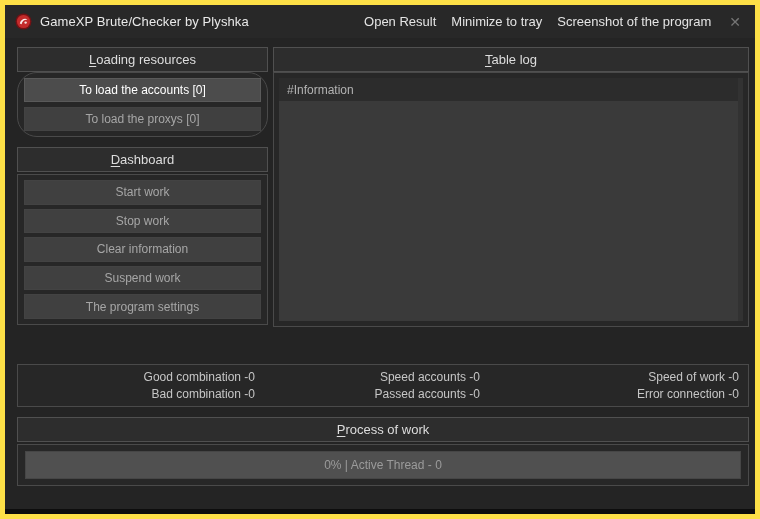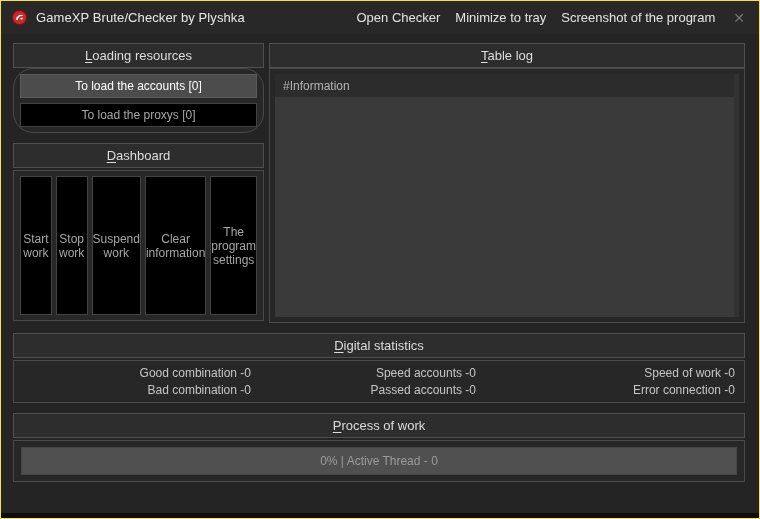--- a/index.html
+++ b/index.html
@@ -3,21 +3,21 @@
 <meta charset="utf-8">
 <style>
   * { margin: 0; padding: 0; box-sizing: border-box; }
   html, body { width: 760px; height: 519px; background: #0e0e0e; }
   body { font-family: "Liberation Sans", "DejaVu Sans", sans-serif; }
 
   .window {
     position: relative;
     width: 760px; height: 519px;
     background: #242424;
-    border: 1px solid #fde047;
+    border: 5px solid #fde047;
     overflow: hidden;
   }
 
   
   .titlebar {
     position: absolute; left: 0; top: 0; width: 100%; height: 33px;
     background: #282828;
     display: flex; align-items: center;
     padding: 0 12px 0 10px;
   }
@@ -42,25 +42,25 @@
     position: absolute;
     background: #272727; border: 1px solid #4a4a4a;
   }
 
   
   .lr-header   { left: 12px; top: 42px;  width: 251px; }
   .lr-body     { left: 12px; top: 67px;  width: 251px; height: 65px;
                  display: flex; flex-direction: column; gap: 5px; padding: 5px 6px; border-radius: 20px; }
   .db-header   { left: 12px; top: 142px; width: 251px; }
   .db-body     { left: 12px; top: 169px; width: 251px; height: 151px;
-                 display: flex; flex-direction: row; gap: 4px; padding: 5px 6px; }
+                 display: flex; flex-direction: column; gap: 4px; padding: 5px 6px; }
 
   .btn {
     flex: 1 1 auto; width: 100%;
-    background: #000000; border: 1px solid #434343;
+    background: #404040; border: 1px solid #434343;
     color: #a6a6a6; font-size: 12px;
     display: flex; align-items: center; justify-content: center;
     cursor: pointer; font-family: inherit;
   }
   .btn.highlight { background: #4c4c4c; border-color: #5a5a5a; color: #ffffff; }
 
   
   .tl-header   { left: 268px; top: 42px; width: 476px; }
   .tl-body     { left: 268px; top: 67px; width: 476px; height: 255px; padding: 5px; }
   .listview {
@@ -110,59 +110,56 @@
 
   <div class="titlebar">
     <svg class="app-icon" viewBox="0 0 17 17">
       <circle cx="8.5" cy="8.5" r="8" fill="#731114"></circle>
       <circle cx="8.5" cy="8.5" r="6.6" fill="#c32b2b"></circle>
       <path d="M4.8 10.4 C 5.6 6.2, 10.6 4.6, 12.4 6.8 C 10.2 6.2, 7.2 7.6, 6.6 11.2 Z" fill="#ffffff" opacity="0.92"></path>
       <circle cx="10.6" cy="9.6" r="1.2" fill="#ffffff" opacity="0.85"></circle>
     </svg>
     <span class="title-text">GameXP Brute/Checker by Plyshka</span>
     <div class="titlebar-menu">
-      <span class="menu-item">Open Checker</span>
+      <span class="menu-item">Open Result</span>
       <span class="menu-item">Minimize to tray</span>
       <span class="menu-item">Screenshot of the program</span>
     </div>
     <span class="close-btn">✕</span>
   </div>
 
   <div class="group-header lr-header">
     <span><span class="hotkey">L</span><span>oading resources</span></span>
   </div>
   <div class="group-body lr-body">
     <button class="btn highlight">To load the accounts [0]</button>
     <button class="btn">To load the proxys [0]</button>
   </div>
 
   <div class="group-header db-header">
     <span><span class="hotkey">D</span><span>ashboard</span></span>
   </div>
   <div class="group-body db-body">
     <button class="btn">Start work</button>
     <button class="btn">Stop work</button>
+    <button class="btn">Clear information</button>
     <button class="btn">Suspend work</button>
-    <button class="btn">Clear information</button>
     <button class="btn">The program settings</button>
   </div>
 
   <div class="group-header tl-header">
     <span><span class="hotkey">T</span><span>able log</span></span>
   </div>
   <div class="group-body tl-body">
     <div class="listview">
       <div class="listview-colheader">#Information</div>
       <div class="listview-scrollbar"></div>
     </div>
   </div>
 
-  <div class="group-header ds-header">
-    <span><span class="hotkey">D</span><span>igital statistics</span></span>
-  </div>
   <div class="group-body ds-body">
     <div class="stat-cell">
       <span>Good combination -</span>
       <span class="stat-value">0</span>
     </div>
     <div class="stat-cell">
       <span>Speed accounts -</span>
       <span class="stat-value">0</span>
     </div>
     <div class="stat-cell">

